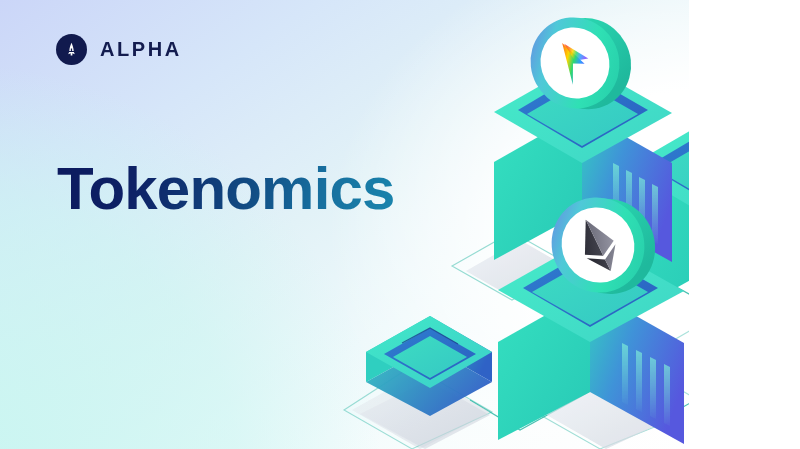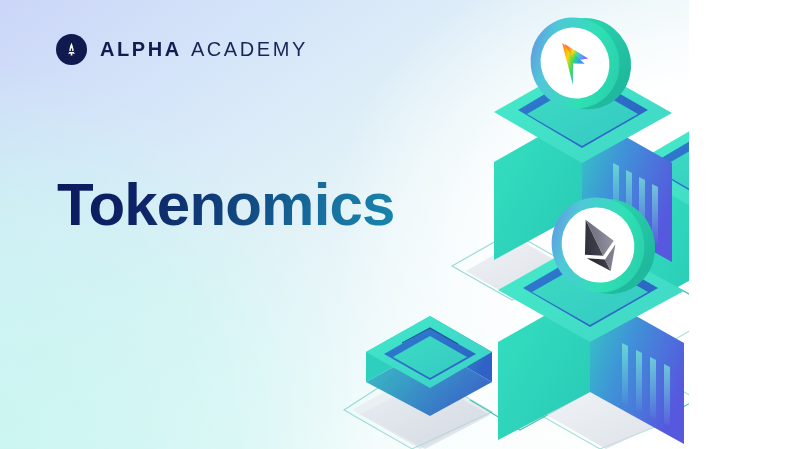--- a/index.html
+++ b/index.html
@@ -37,21 +37,21 @@
     font-size:20px; font-weight:700; letter-spacing:2.6px;
     color:#131c4f;
   }
   .wm-light {
     font-size:20px; font-weight:400; letter-spacing:2.6px;
     color:#1b2455;
   }
 
   
   #headline {
-    position:absolute; left:57px; top:174px;
+    position:absolute; left:57px; top:158px;
     line-height:1.035;
     font-weight:700;
     font-size:60px;
     letter-spacing:-0.8px;
     background:linear-gradient(105deg, #0c1a5e 0%, #0e2266 24%, #114a82 56%, #176e9e 76%, #1a85ad 100%);
     -webkit-background-clip:text;
     background-clip:text;
     color:transparent;
     -webkit-text-fill-color:transparent;
   }
@@ -290,21 +290,20 @@
 
   <div id="logo">
     <span id="logo-mark">
       <svg width="17" height="17" viewBox="0 0 24 24" aria-hidden="true">
         <path d="M12 2.5 C13.6 6 14.9 10 15.1 14.2 L12.9 14.2 L12.9 10.5 L11.1 10.5 L11.1 14.2 L8.9 14.2 C9.1 10 10.4 6 12 2.5 Z" fill="#ffffff"></path>
         <path d="M8.6 15.4 L15.4 15.4 L16.6 18.6 L13.2 17.2 L13.2 20.6 L10.8 20.6 L10.8 17.2 L7.4 18.6 Z" fill="#ffffff"></path>
       </svg>
     </span>
     <span id="logo-wordmark">
       <span class="wm-bold">ALPHA</span>
-      <span class="wm-light">ACADEMY</span>
     </span>
   </div>
 
   <h1 id="headline">
     <span class="hl-line">Tokenomics</span>
   </h1>
 
 </div>
 
 </body></html>

